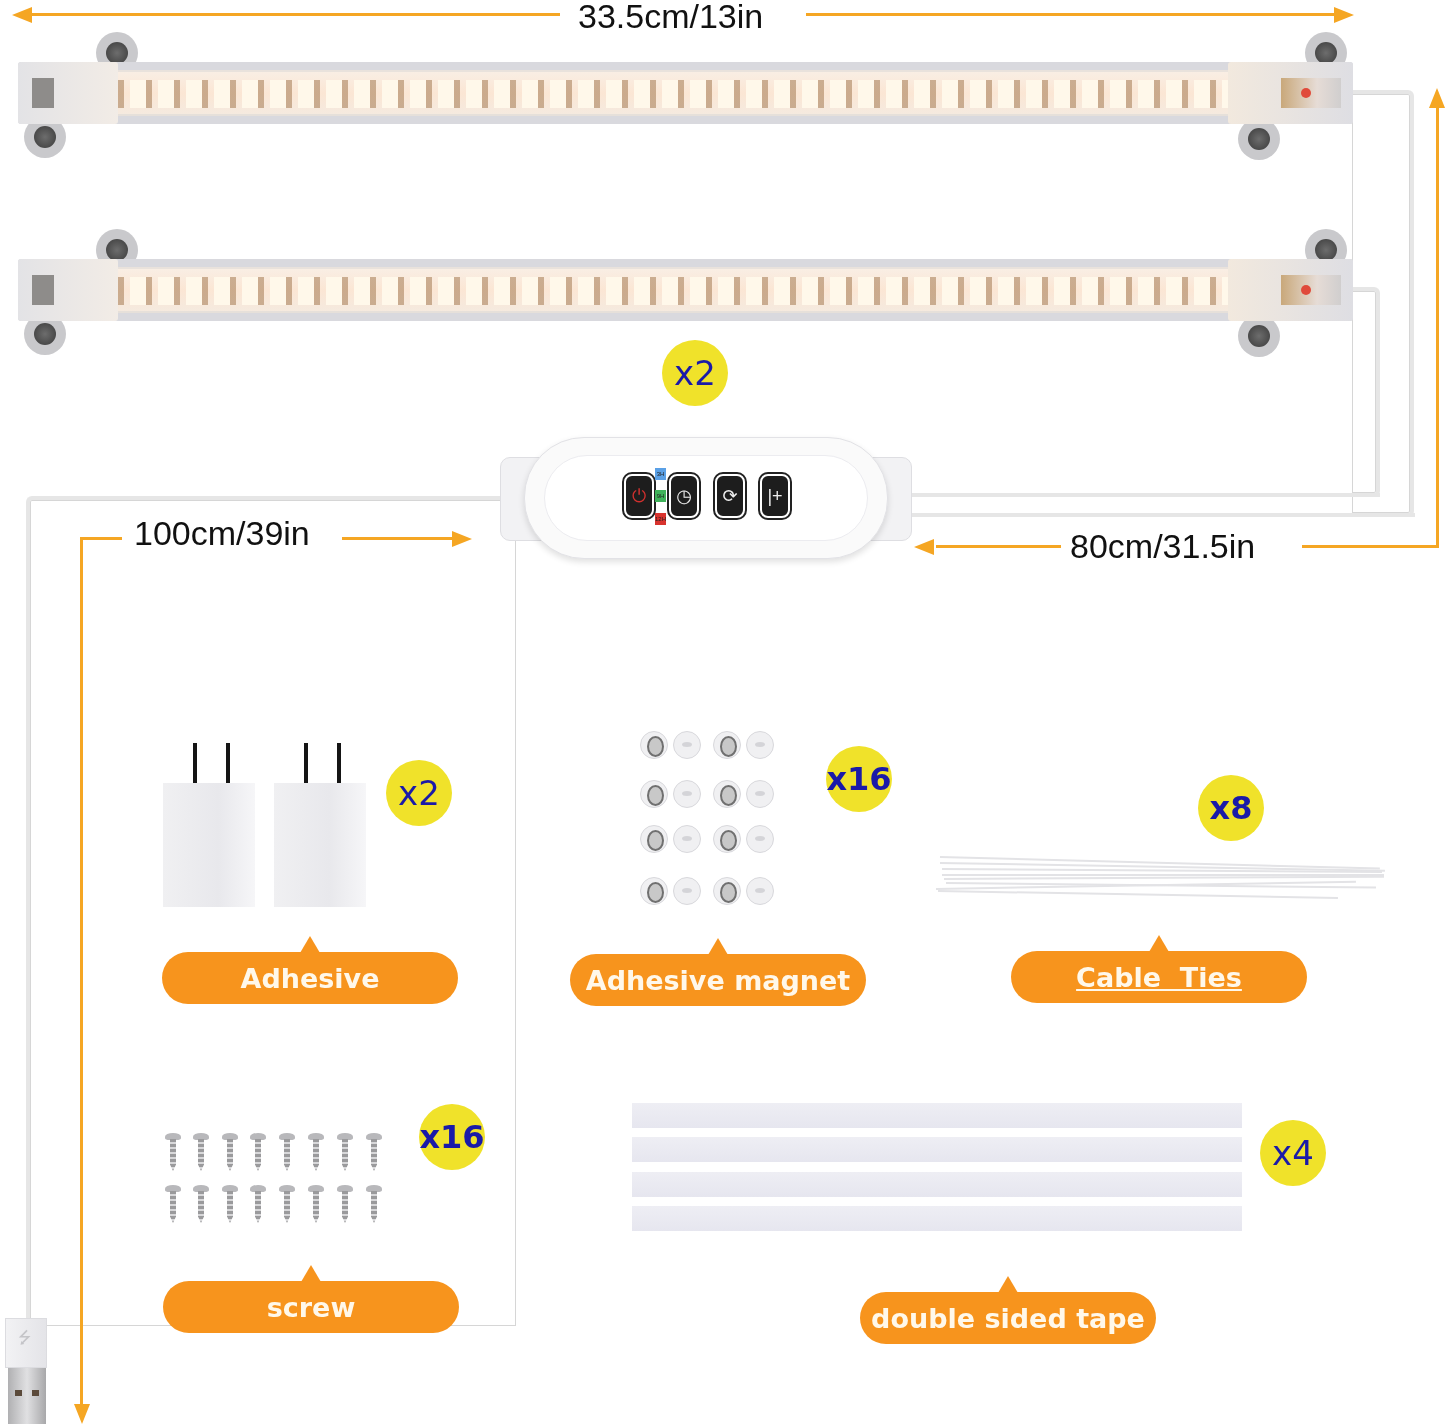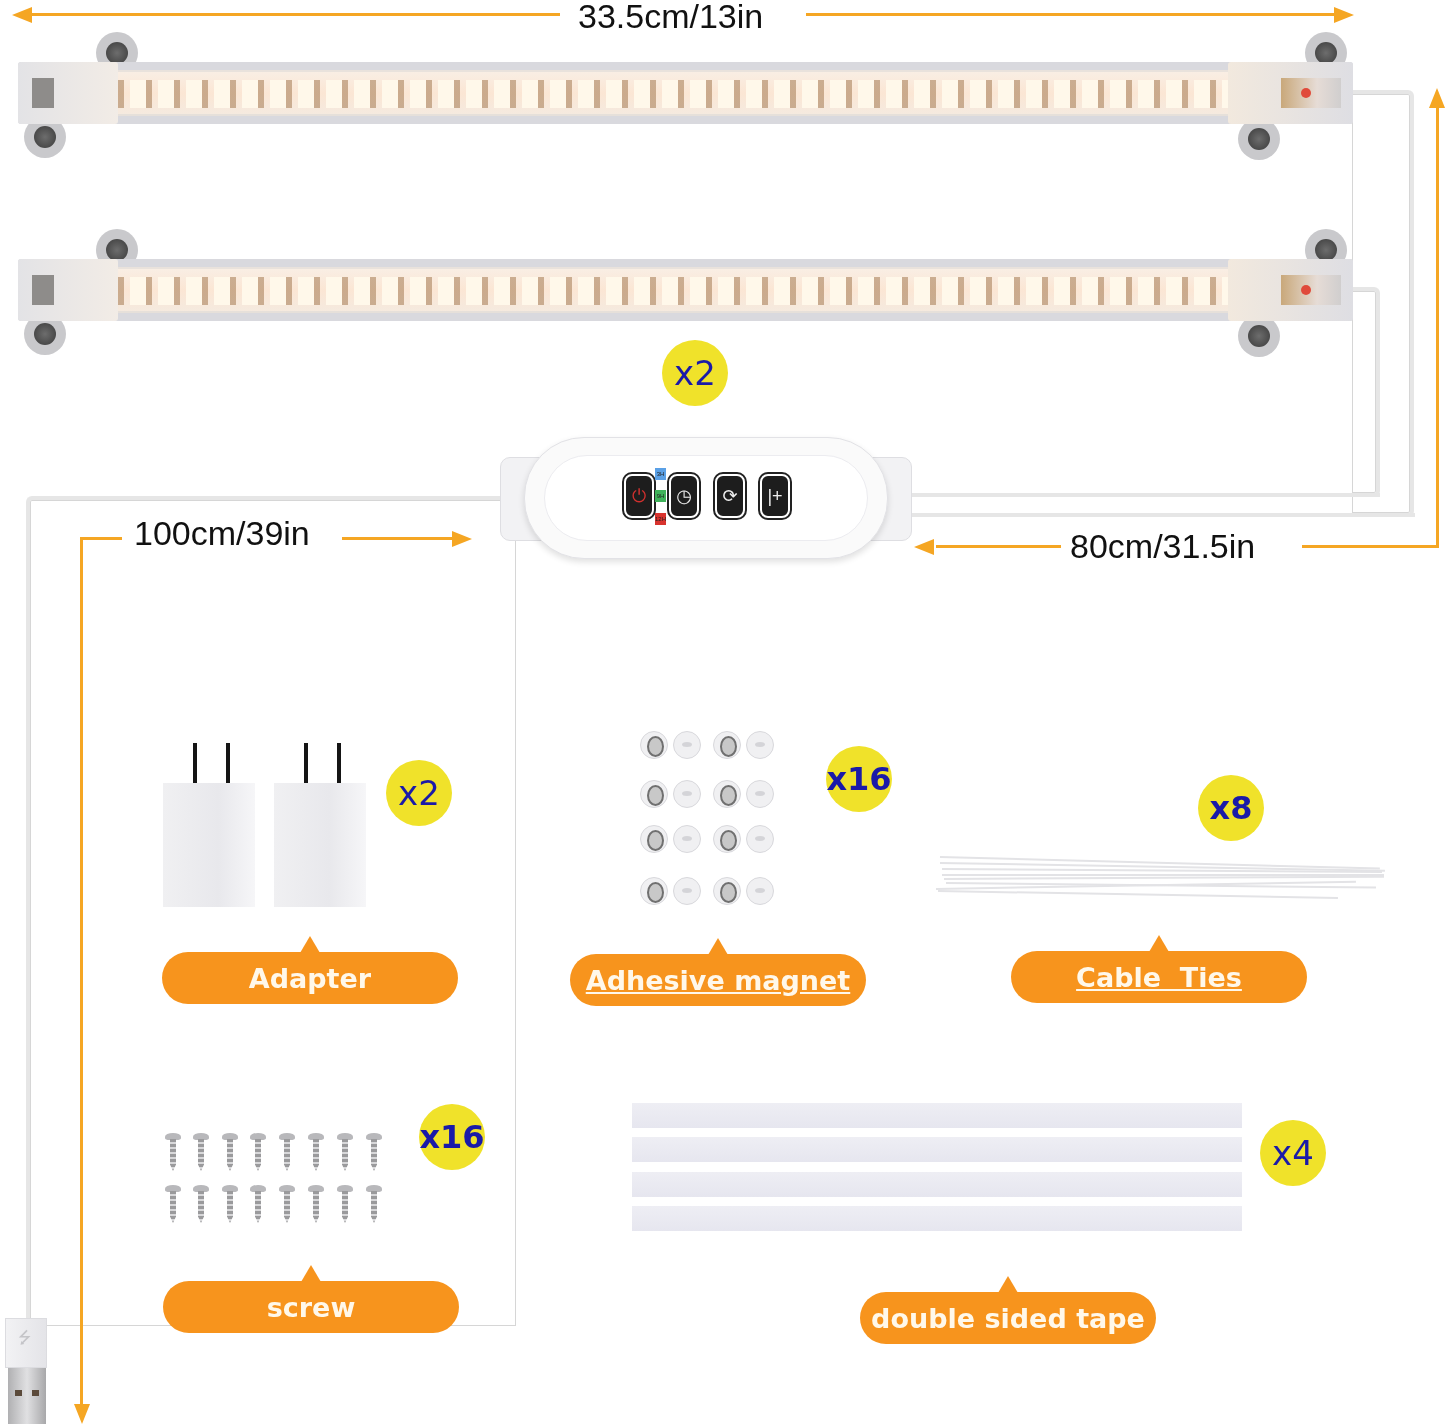--- a/index.html
+++ b/index.html
@@ -160,21 +160,21 @@
 
 <div>
   <div class="prong" style="left:193px; top:743px;"></div>
   <div class="prong" style="left:226px; top:743px;"></div>
   <div class="adapter" style="left:163px; top:783px;"></div>
   <div class="prong" style="left:304px; top:743px;"></div>
   <div class="prong" style="left:337px; top:743px;"></div>
   <div class="adapter" style="left:274px; top:783px;"></div>
 </div>
 <div class="bubble" style="left:386px; top:760px;">x2</div>
-<div class="pill" style="left:162px; top:952px; width:296px;">Adapter</div>
+<div class="pill" style="left:162px; top:952px; width:296px;">Adhesive</div>
 
 <div>
   <div class="magnet metal" style="left:640px; top:731px;"></div>
   <div class="magnet pad" style="left:673px; top:731px;"></div>
   <div class="magnet metal" style="left:713px; top:731px;"></div>
   <div class="magnet pad" style="left:746px; top:731px;"></div>
 
   <div class="magnet metal" style="left:640px; top:780px;"></div>
   <div class="magnet pad" style="left:673px; top:780px;"></div>
   <div class="magnet metal" style="left:713px; top:780px;"></div>
@@ -184,21 +184,21 @@
   <div class="magnet pad" style="left:673px; top:825px;"></div>
   <div class="magnet metal" style="left:713px; top:825px;"></div>
   <div class="magnet pad" style="left:746px; top:825px;"></div>
 
   <div class="magnet metal" style="left:640px; top:877px;"></div>
   <div class="magnet pad" style="left:673px; top:877px;"></div>
   <div class="magnet metal" style="left:713px; top:877px;"></div>
   <div class="magnet pad" style="left:746px; top:877px;"></div>
 </div>
 <div class="bubble bold" style="left:826px; top:746px;">x16</div>
-<div class="pill" style="left:570px; top:954px; width:296px;text-decoration:underline;">Adhesive magnet</div>
+<div class="pill" style="left:570px; top:954px; width:296px;">Adhesive magnet</div>
 
 <div>
   <div class="tie" style="left:940px; top:856px; width:440px; transform: rotate(1.5deg);"></div>
   <div class="tie" style="left:940px; top:862px; width:445px; transform: rotate(1deg);"></div>
   <div class="tie" style="left:942px; top:868px; width:440px; transform: rotate(0.4deg);"></div>
   <div class="tie" style="left:942px; top:874px; width:442px; transform: rotate(0deg);"></div>
   <div class="tie" style="left:944px; top:878px; width:440px; transform: rotate(-0.3deg);"></div>
   <div class="tie" style="left:946px; top:882px; width:430px; transform: rotate(0.6deg);"></div>
   <div class="tie" style="left:936px; top:888px; width:420px; transform: rotate(-1deg);"></div>
   <div class="tie" style="left:938px; top:890px; width:400px; transform: rotate(1deg);"></div>

